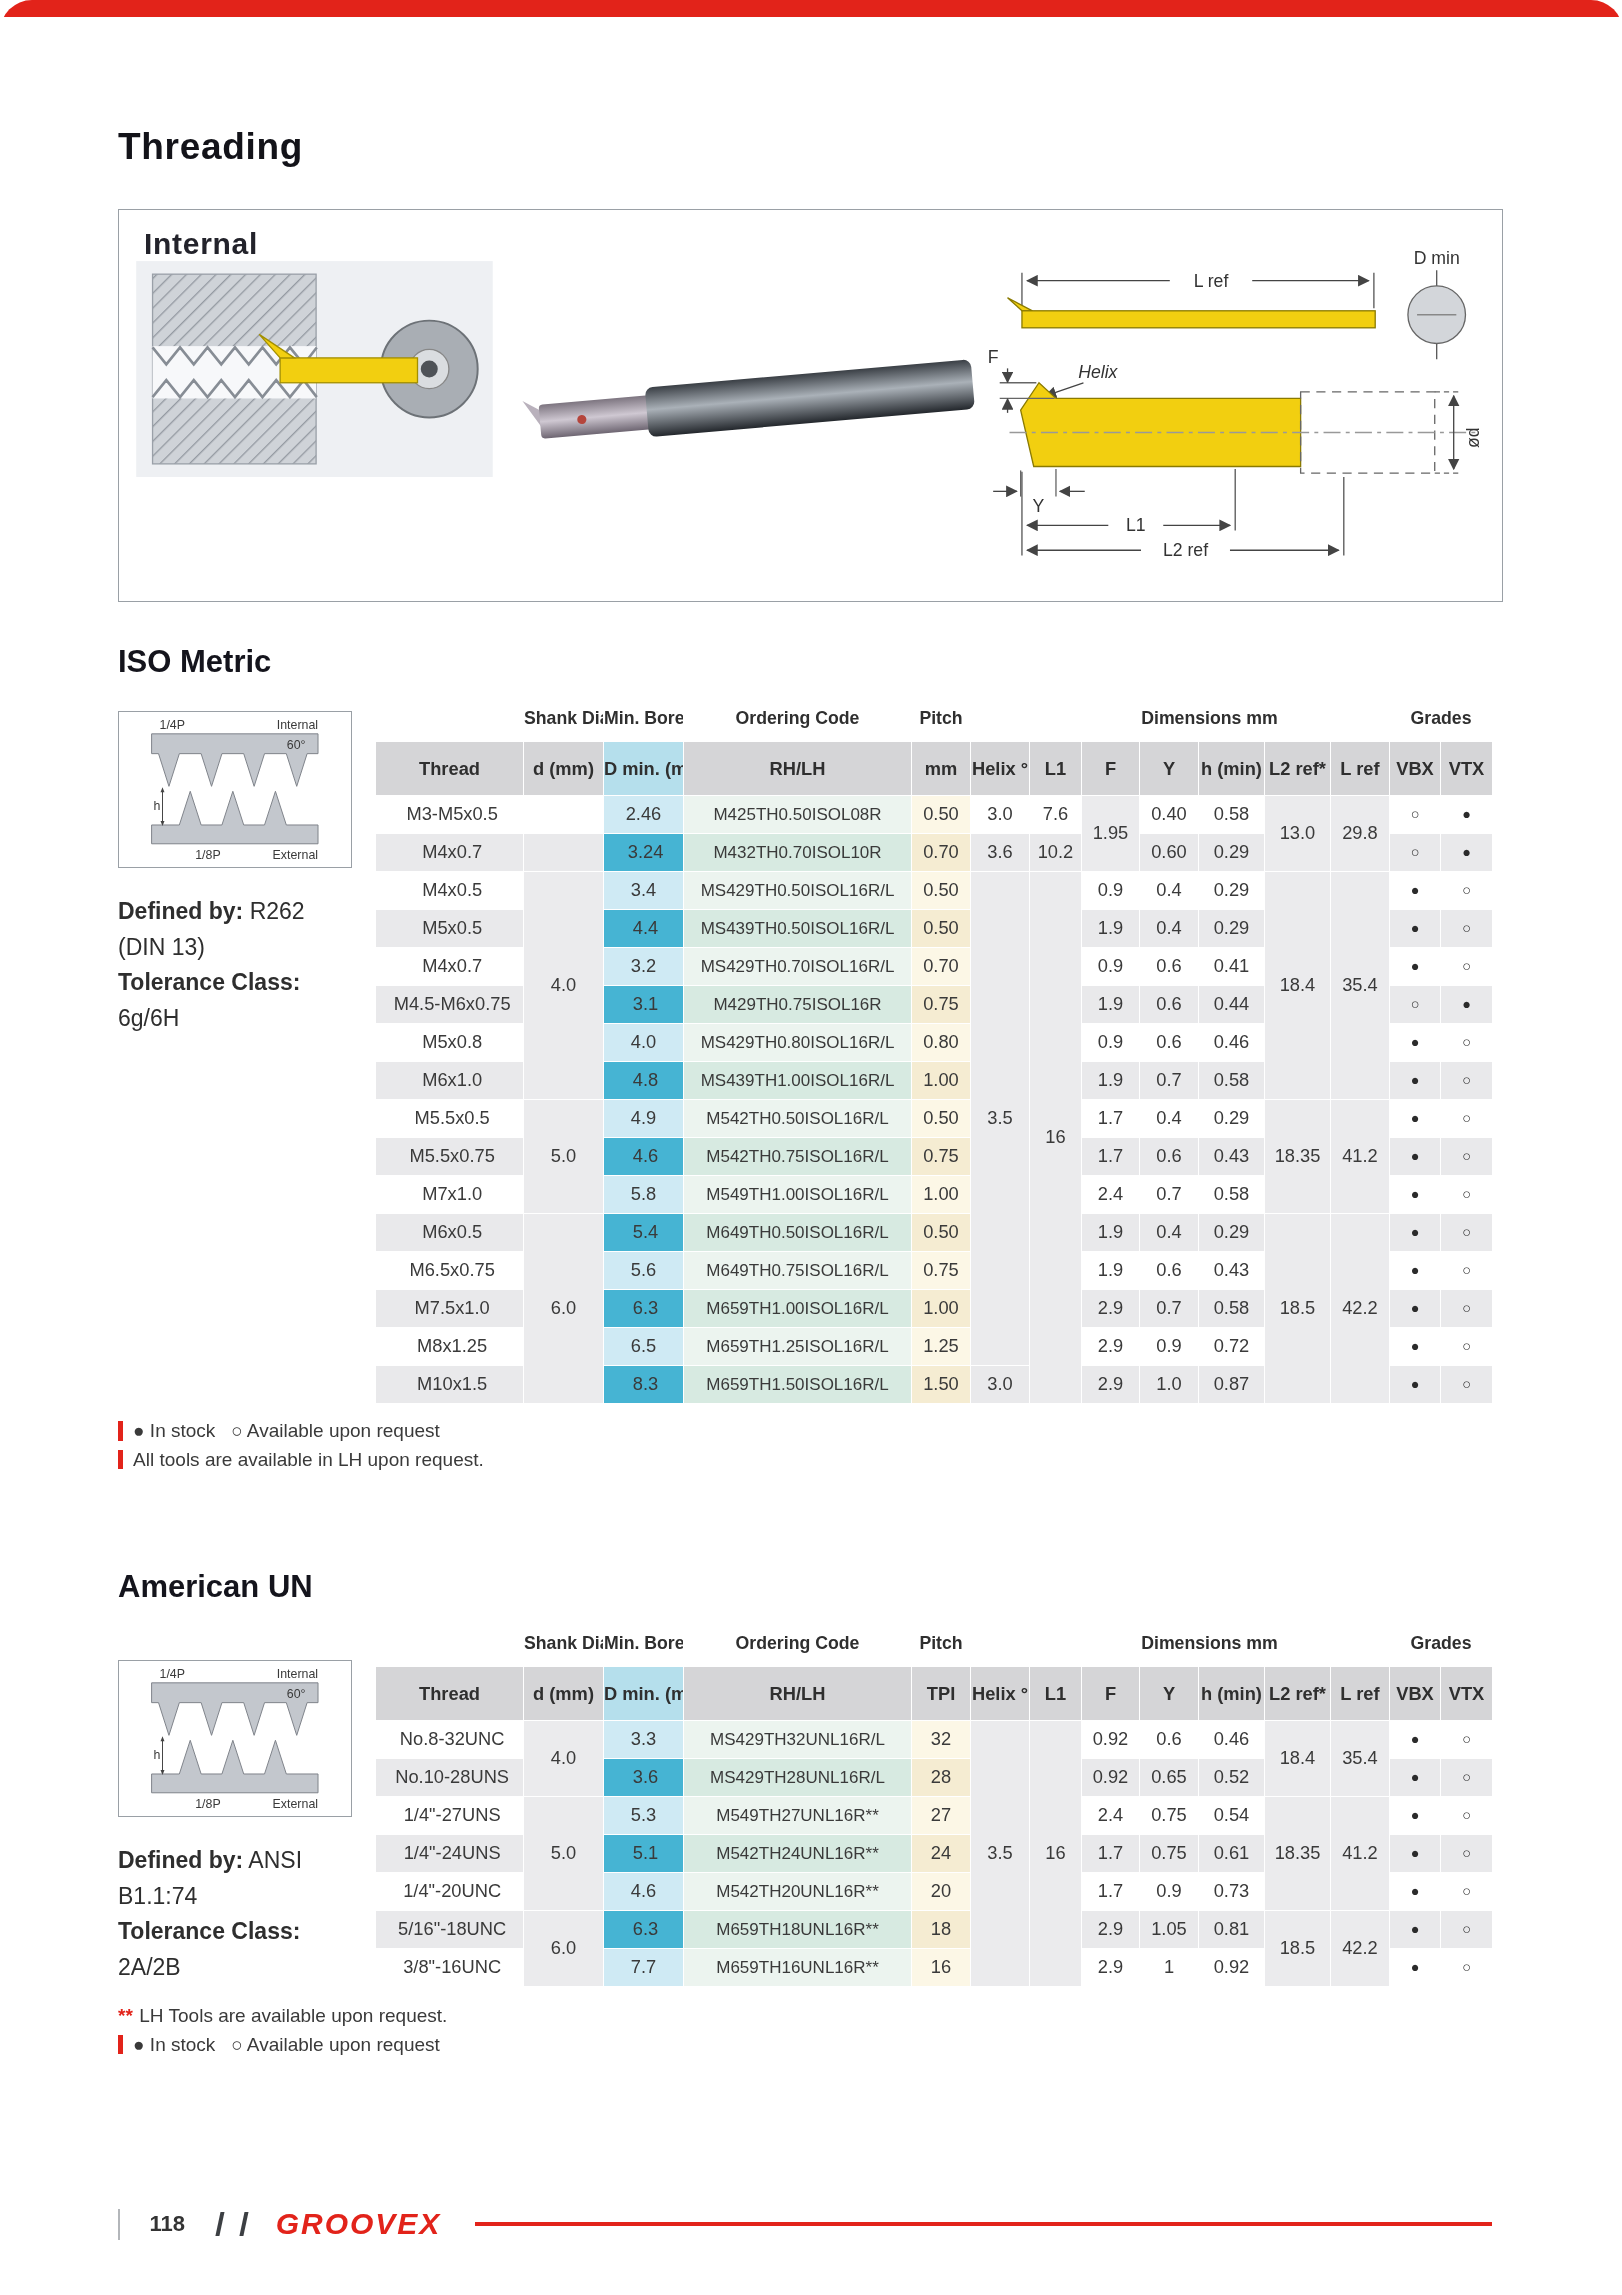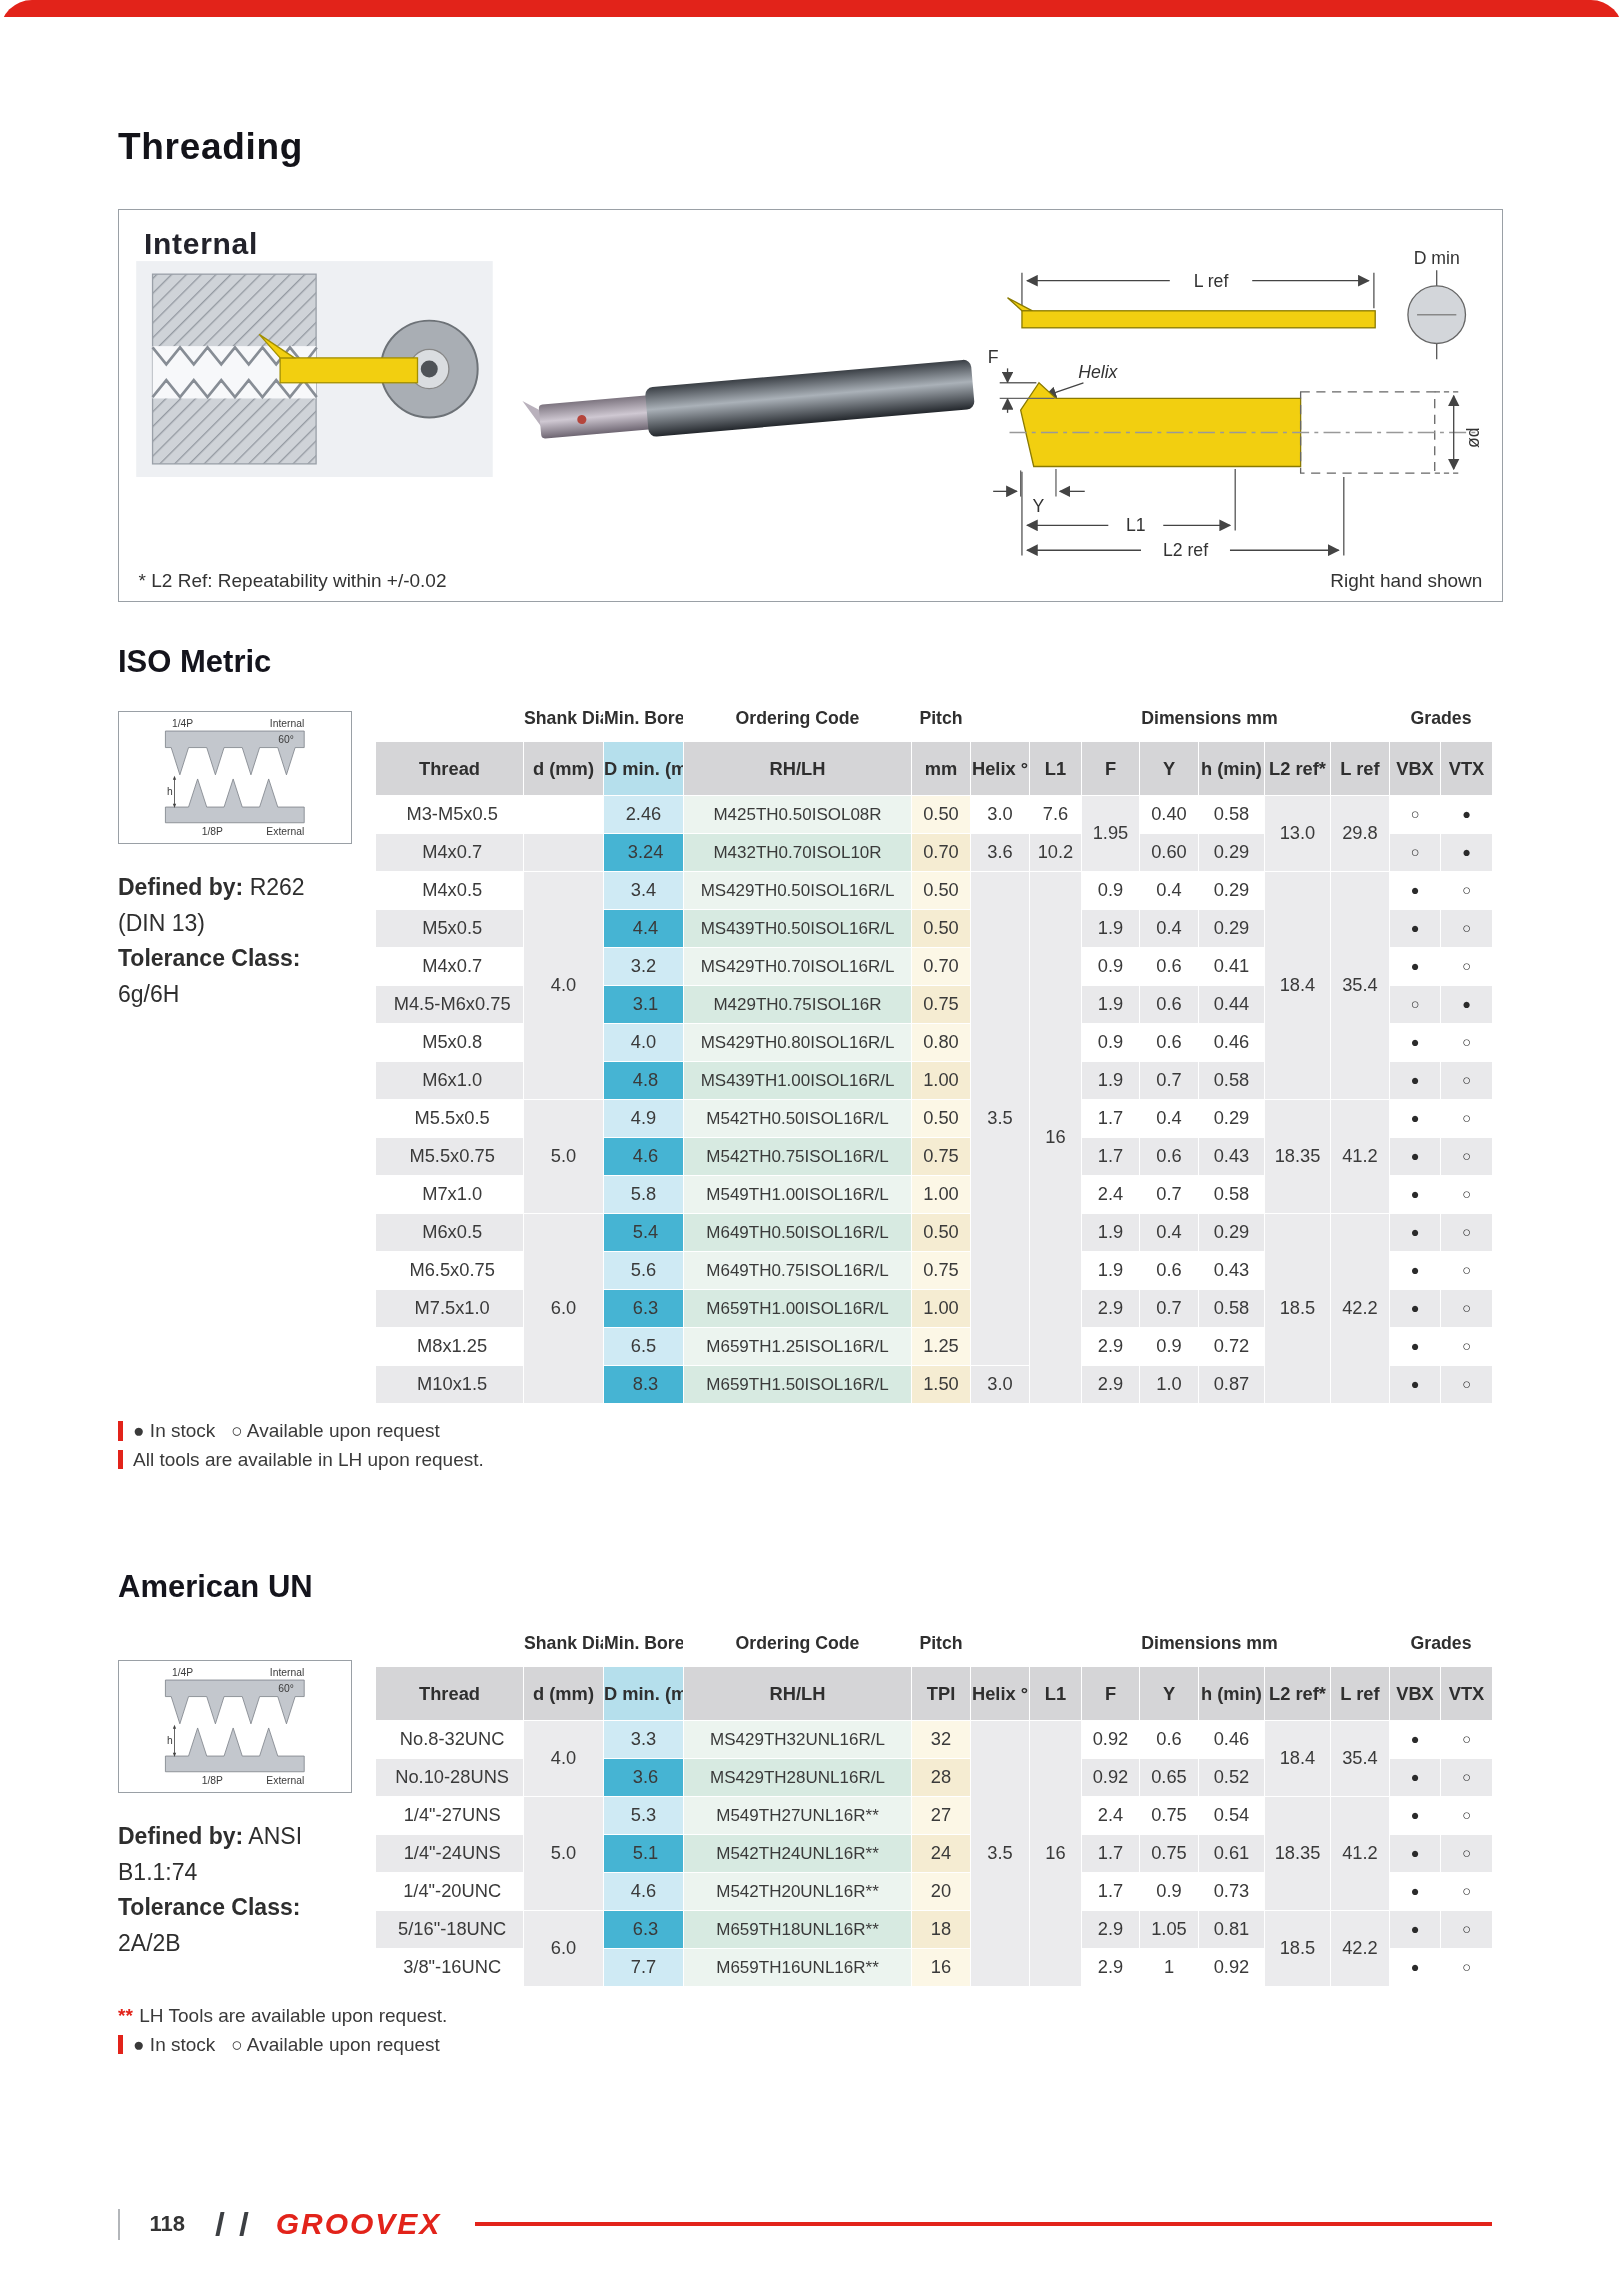--- a/index.html
+++ b/index.html
@@ -26,21 +26,21 @@
   #iso-heading { top:644px; }
   #un-heading  { top:1569px; }
 
   
   .section-row { position:absolute; left:118px; width:1381px; }
   #iso-row { top:694px; height:726px; }
   #un-row  { top:1619px; height:393px; }
   .side { position:absolute; left:0; width:237px; }
   #iso-row .side { top:17px; }
   #un-row  .side { top:41px; }
-  .profile-box { width:234px; height:133px; border:1.3px solid #9aa0a6; background:#fff; padding:5.2px; }
+  .profile-box { width:234px; height:157px; border:1.3px solid #9aa0a6; background:#fff; padding:5.2px; }
   .profile-svg { width:100%; height:100%; }
   .profile-svg text { font-size:25px; fill:#3a3a3a; }
   .defined { margin-top:26px; font-size:23px; color:#2e2e2e; line-height:1.55; }
   .defined .b { font-weight:bold; }
 
   
   .spec-table { position:absolute; left:257px; top:0; border-collapse:collapse; table-layout:fixed;
                 width:1116px; font-size:18.3px; color:#3a3a3a; }
   .spec-table th, .spec-table td { border:1.3px solid #fff; text-align:center; vertical-align:middle;
                                    overflow:hidden; white-space:nowrap; }
@@ -176,24 +176,20 @@
         <rect x="1556" y="444" width="136" height="34" fill="#fff"></rect>
         <text x="1624" y="471" text-anchor="middle">L2 ref</text>
 
         <line x1="2005" y1="220" x2="2046" y2="220" stroke="#666" stroke-dasharray="8 6"></line>
         <line x1="2005" y1="344" x2="2046" y2="344" stroke="#666" stroke-dasharray="8 6"></line>
         <line x1="2034" y1="226" x2="2034" y2="338" stroke="#444" marker-start="url(#arrM)" marker-end="url(#arrM)"></line>
         <text x="2072" y="290" transform="rotate(-90 2072 290)" text-anchor="middle">ød</text>
       </g>
     </svg>
 
-    <div class="internal-foot">
-      <span>* L2 Ref: Repeatability within +/-0.02</span>
-      <span>Right hand shown</span>
-    </div>
   </section>
 
   <h2 class="section-heading" id="iso-heading">ISO Metric</h2>
 
   <div class="section-row" id="iso-row">
     <aside class="side">
       <div class="profile-box">
         <svg class="profile-svg" viewBox="0 0 352 292">
           <path d="M8,34 L344,34 L344,74 L322,74 L301,140 L280,74 L236,74 L215,140 L194,74 L150,74 L129,140 L108,74 L64,74 L43,140 L22,74 L8,74 Z" fill="#c3c7cd" stroke="#7e838a" stroke-width="2"></path>
           <path d="M8,256 L344,256 L344,218 L280,218 L258,150 L236,218 L194,218 L172,150 L150,218 L108,218 L86,150 L64,218 L8,218 Z" fill="#c3c7cd" stroke="#7e838a" stroke-width="2"></path>

